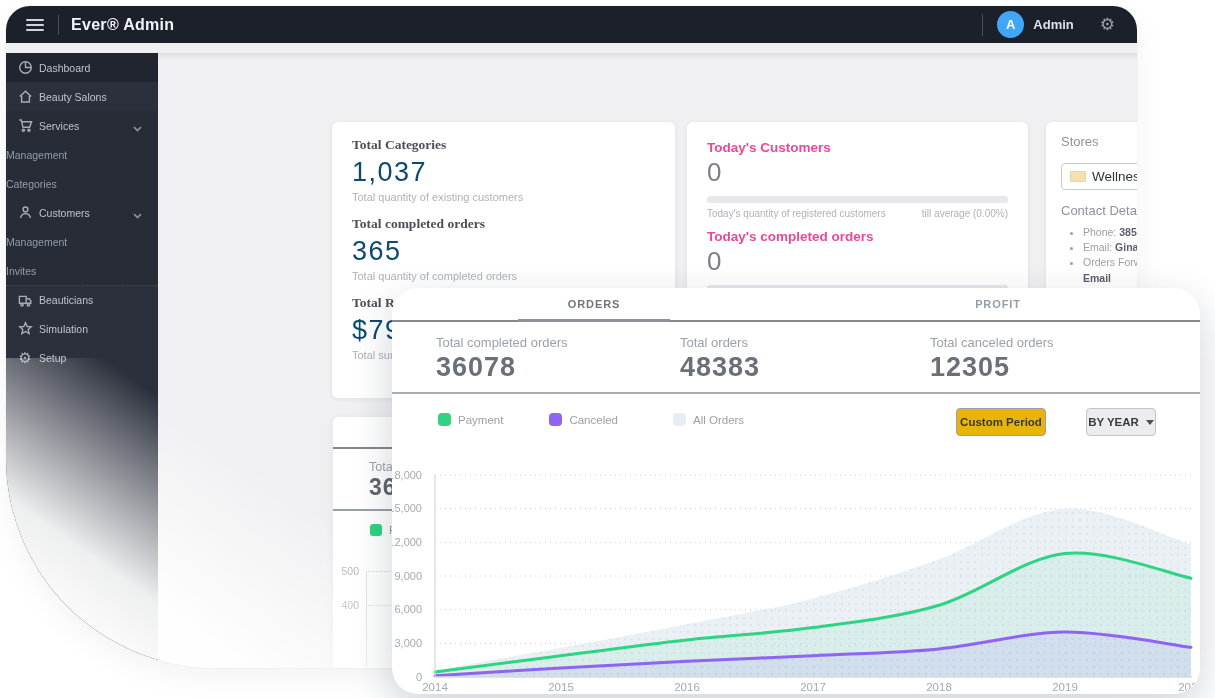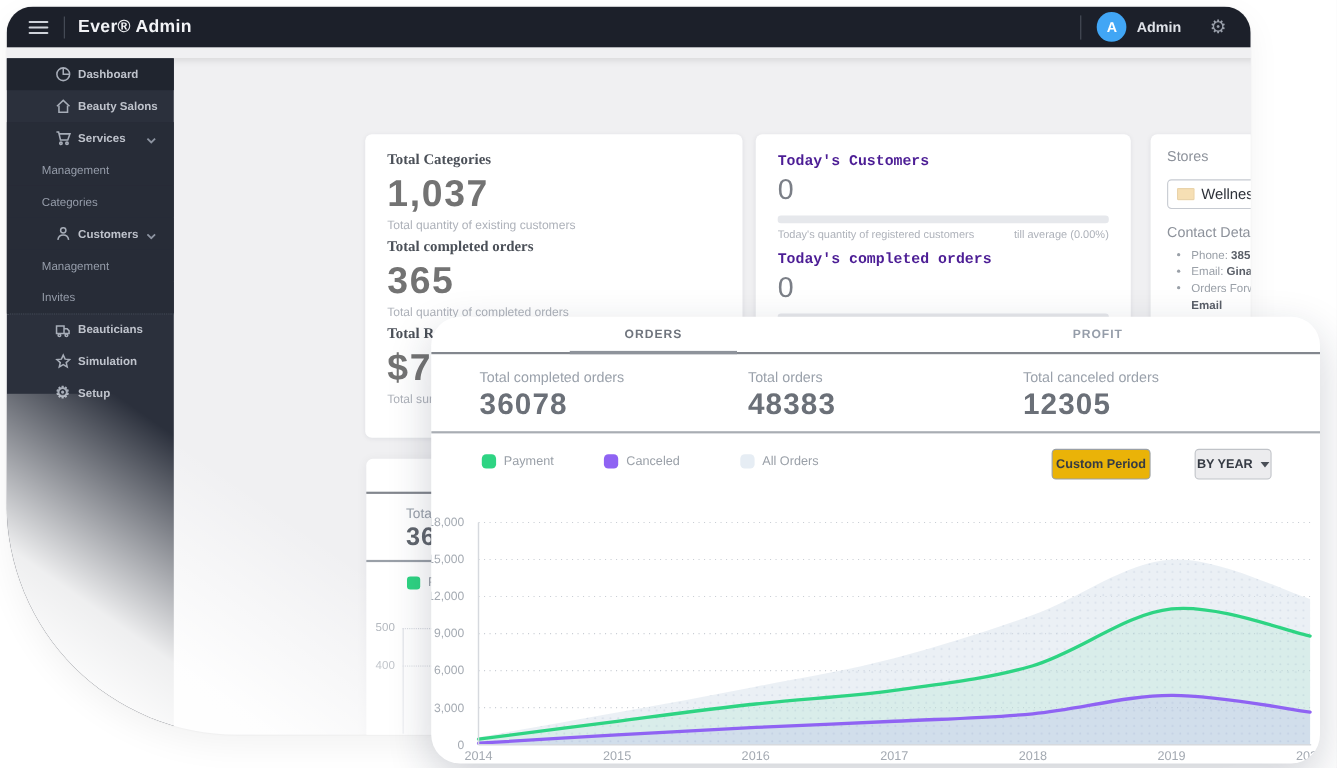--- a/index.html
+++ b/index.html
@@ -23,21 +23,21 @@
   .hdr-right { margin-left:auto; display:flex; align-items:center; }
   .hdr-div2 { width:1px; height:22px; background:#4a4f5a; margin-right:14px; }
   .avatar { width:27px; height:27px; border-radius:50%; background:#41a6f5; color:#fff;
             font-size:13px; font-weight:700; display:flex; align-items:center; justify-content:center; }
   .hdr-user { font-size:13px; font-weight:700; color:#dfe2e8; margin:0 26px 0 9px; }
   .hdr-gear { font-size:17px; color:#9aa0ab; margin-right:22px; cursor:pointer; line-height:1; }
 
   
   .sidebar { position:absolute; left:0; top:47px; bottom:0; width:152px; background:#2b303c; z-index:2; }
   .side-item { position:relative; height:29px; display:flex; align-items:center;
-               color:#bfc3cc; font-size:10.5px; font-weight:700; cursor:pointer;padding-left:32px; }
+               color:#bfc3cc; font-size:10.5px; font-weight:400; cursor:pointer; }
   .side-item .ic { width:16px; margin-left:11px; margin-right:6px; display:flex; align-items:center;
                    justify-content:center; color:#a7adb8; }
   .side-item .ic svg { stroke:#a7adb8; fill:none; stroke-width:1.4; }
   .side-item.active { background:#20252f; }
   .side-item.group { background:#272c37; }
   .side-item.sub { background:#272c37; color:#959ca9; font-weight:400; }
   .side-item.divtop { border-top:1px dotted #454b57; }
   .chev { position:absolute; right:16px; top:11px; }
   .chev svg { stroke:#8d94a1; fill:none; stroke-width:1.6; }
   .gear-glyph { font-size:15px; line-height:1; }
@@ -46,27 +46,27 @@
   .content { position:absolute; left:152px; top:47px; right:0; bottom:0;
              box-shadow:inset 0 7px 7px -5px rgba(0,0,0,.10); }
 
   .card { position:absolute; background:#fff; border-radius:6px;
           box-shadow:0 1px 5px rgba(20,25,50,.07); }
 
   
   .card-totals { left:174px; top:69px; width:343px; height:276px; padding:15px 20px; }
   .tsec { height:79px; }
   .tsec .t { font-family:"Liberation Serif", serif; font-weight:700; font-size:13.5px; color:#4b5058; }
-  .tsec .v { font-size:34px; color:#737373; letter-spacing:1.5px; margin:4px 0 3px;font-weight:bold; }
+  .tsec .v { font-size:27px; color:#0c4a6e; letter-spacing:1.5px; margin:4px 0 3px; }
   .tsec .d { font-size:11px; color:#aeb2ba; }
 
   
   .card-today { left:529px; top:69px; width:341px; height:280px; padding:18px 20px; }
   .ysec { height:89px; }
-  .ysec .t { font-family:Liberation Mono, monospace; font-weight:700; font-size:13.5px; color:#4c1d95; }
+  .ysec .t { font-family:Liberation Sans, sans-serif; font-weight:700; font-size:13.5px; color:#ec4899; }
   .ysec .v { font-size:26px; color:#7b7f87; letter-spacing:1px; margin:2px 0 0; }
   .bar { height:7px; border-radius:3px; background:#e6e8ec; margin:8px 0 5px; }
   .avgrow { display:flex; justify-content:space-between; font-size:10px; color:#aeb2ba; }
 
   
   .card-stores { left:888px; top:69px; width:227px; height:300px; padding:12px 15px; }
   .stores-title { font-size:13px; color:#8d929b; }
   .store-select { margin-top:14px; height:27px; border:1px solid #c6cad1; border-radius:4px;
                   background:#fff; display:flex; align-items:center; padding:0 8px; cursor:pointer; }
   .store-thumb { width:16px; height:11px; background:#f6dfb4; border-radius:1px; margin-right:6px;

